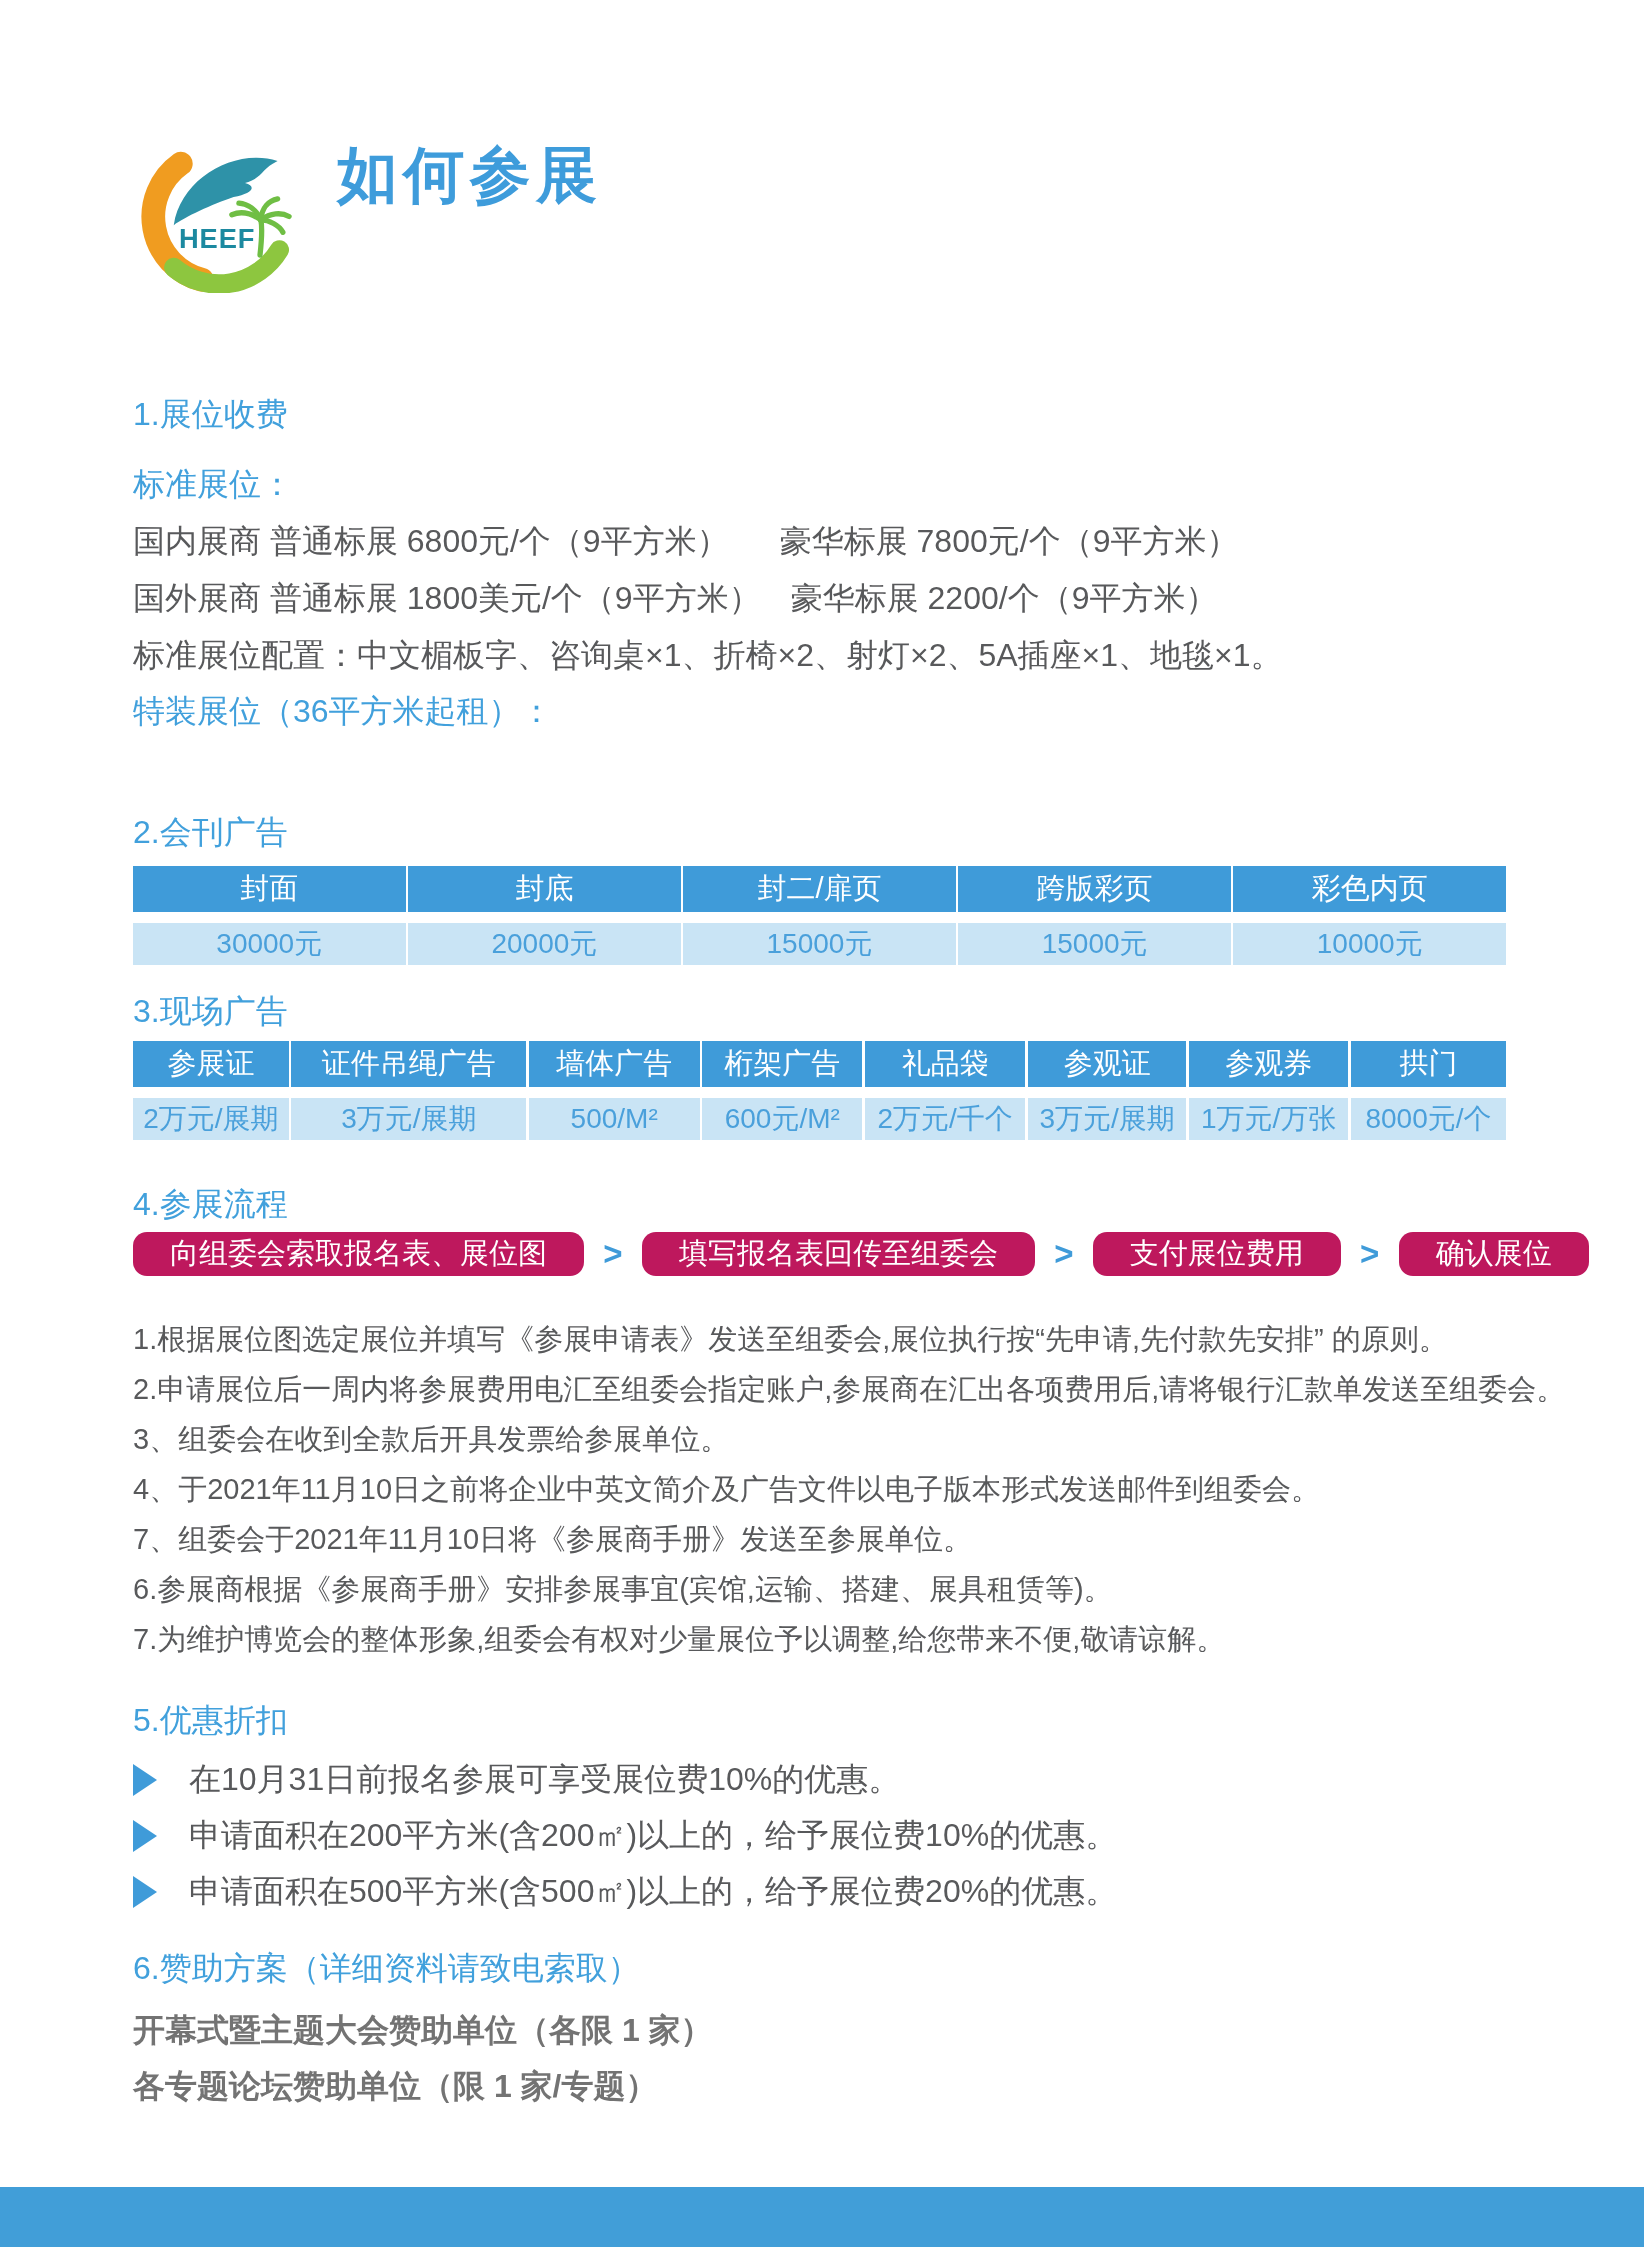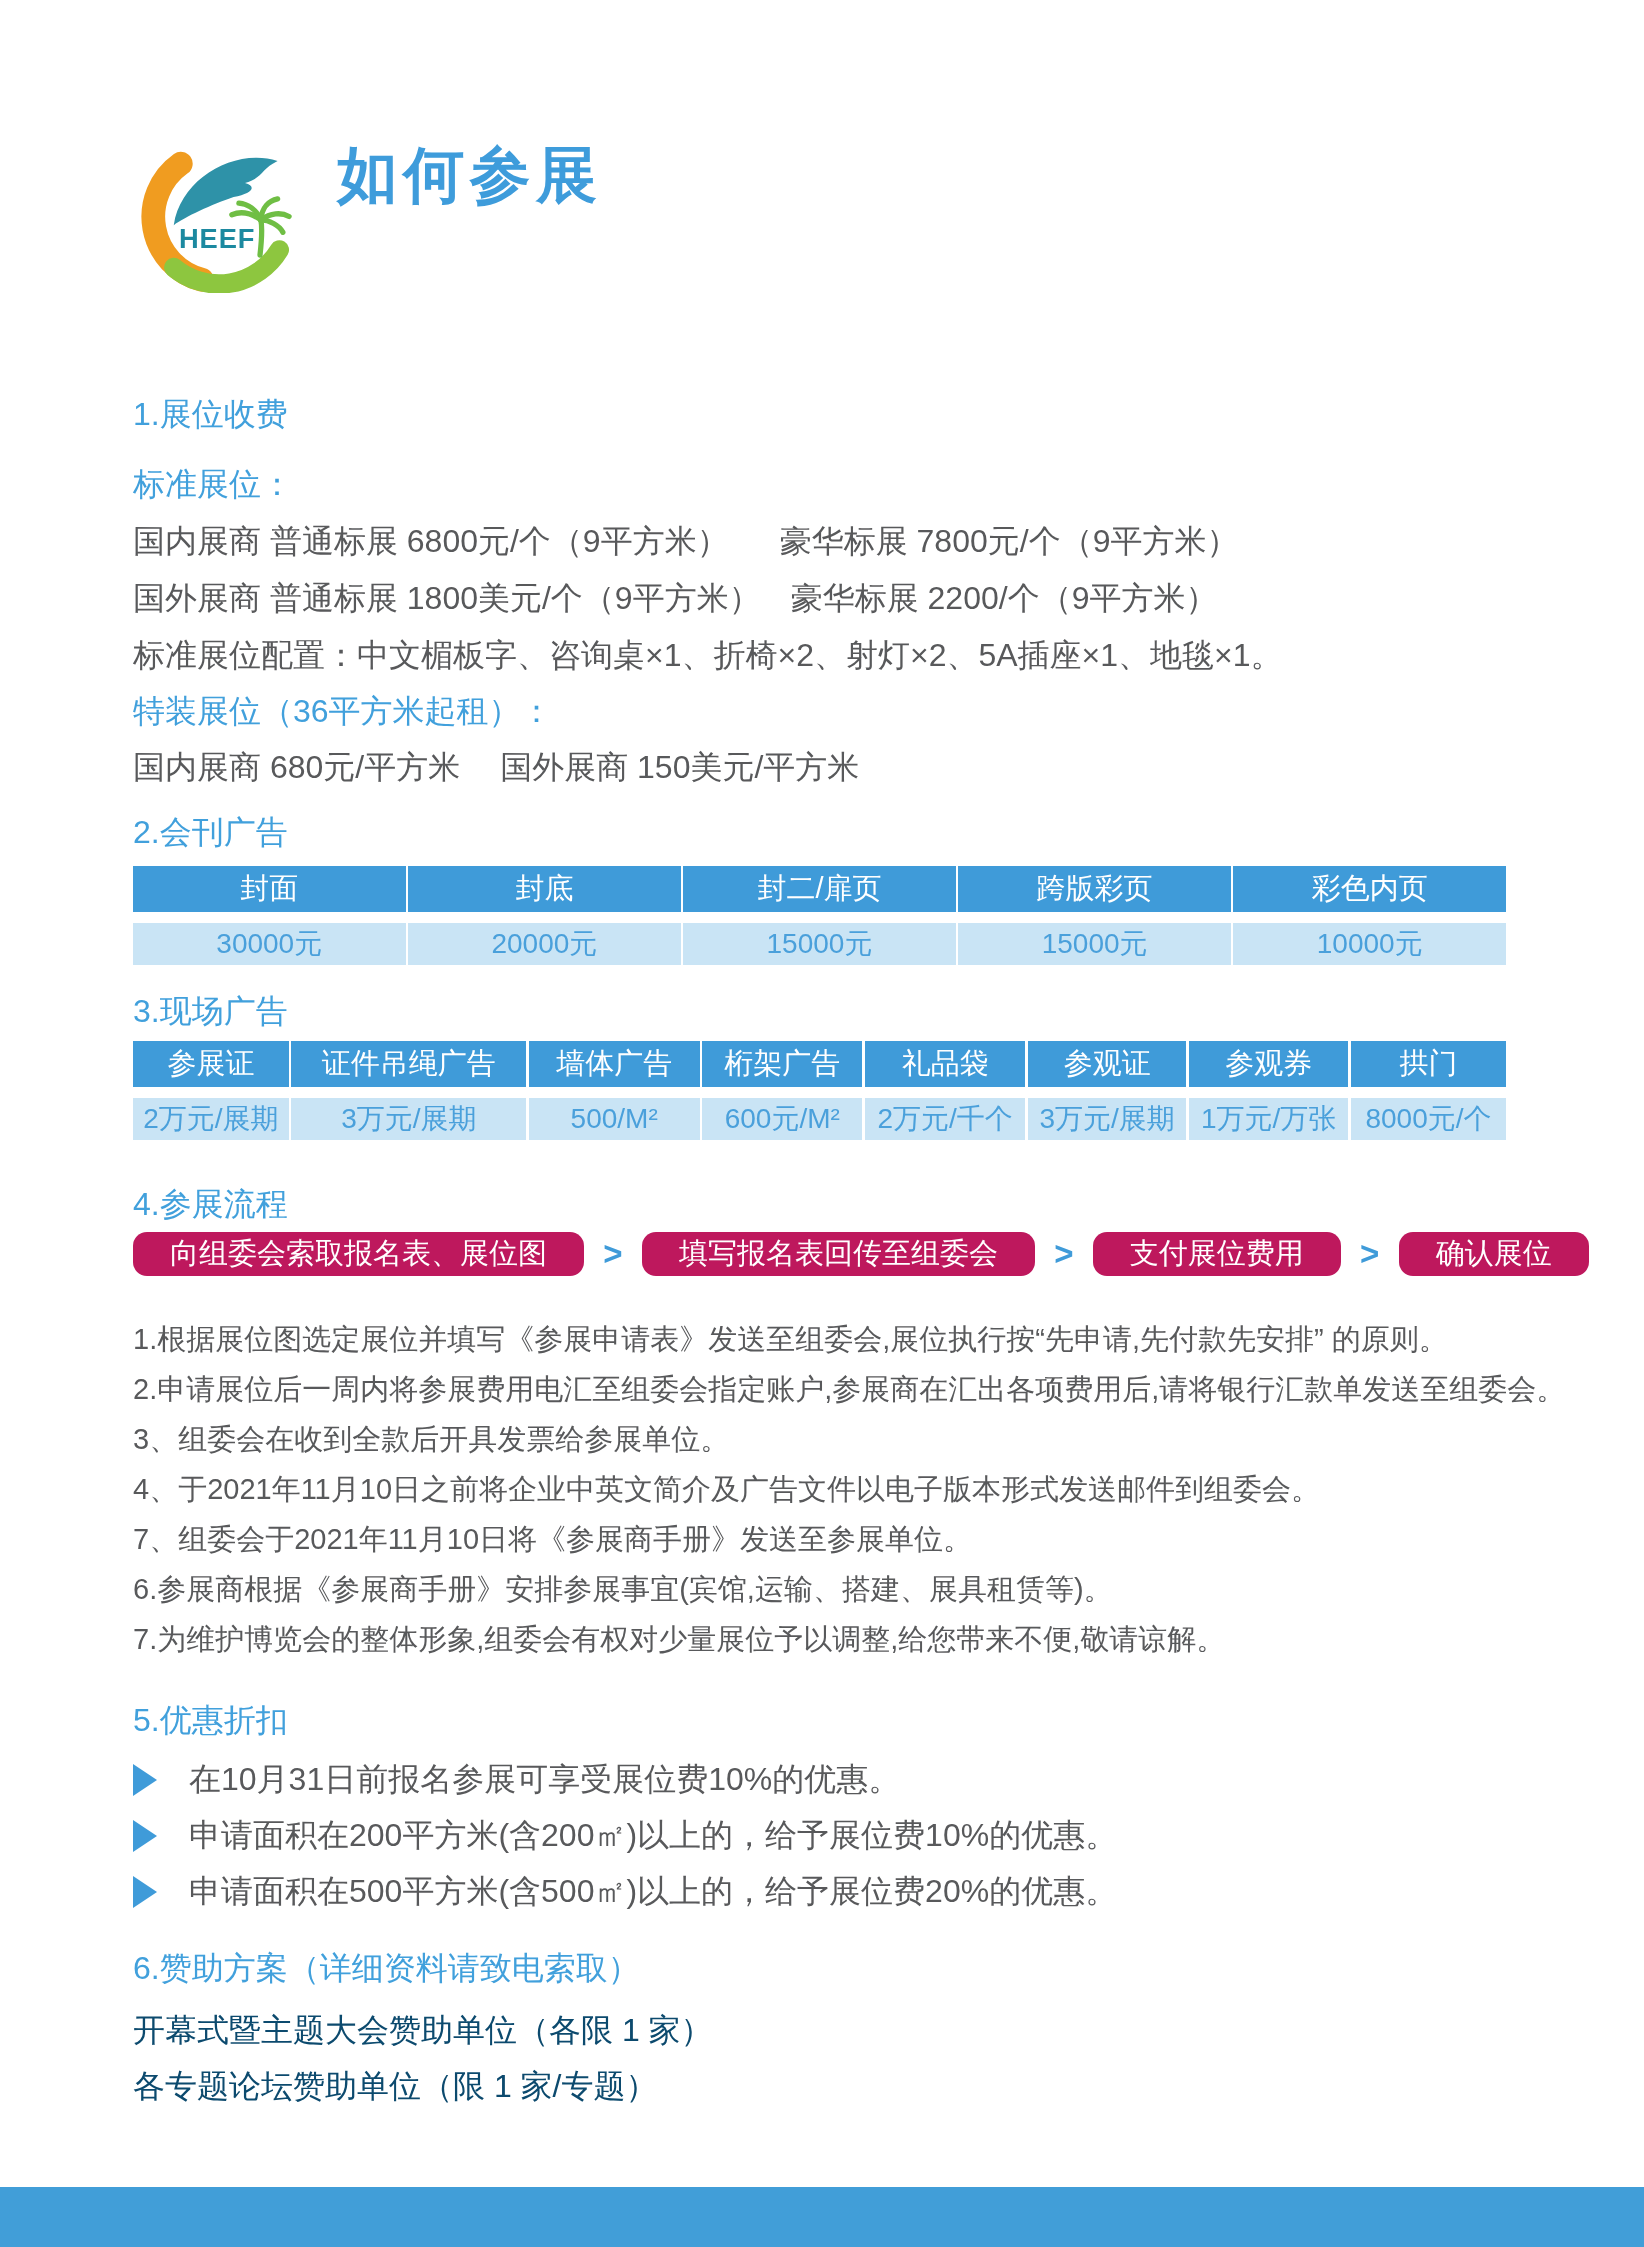--- a/index.html
+++ b/index.html
@@ -36,21 +36,21 @@
   .notes{position:absolute;left:133px;top:1315px;}
   .note-line{height:50px;display:flex;align-items:center;font-size:29px;color:#58595B;white-space:nowrap;}
   
   .bullets{position:absolute;left:133px;top:1752px;}
   .bullet-row{height:56px;display:flex;align-items:center;}
   .bullet-tri{width:0;height:0;border-left:24.6px solid #3F9BD9;border-top:16px solid transparent;
               border-bottom:16px solid transparent;margin-right:32px;flex:0 0 auto;}
   .bullet-text{font-size:32px;color:#58595B;white-space:nowrap;text-align:center;}
   
   .sponsor-lines{position:absolute;left:133px;top:2003px;}
-  .sponsor-line{height:56px;display:flex;align-items:center;font-size:32px;color:#0c4a6e;white-space:nowrap;}
+  .sponsor-line{height:56px;display:flex;align-items:center;font-size:32px;color:#737373;white-space:nowrap;font-weight:bold;}
   
   .footer-bar{position:absolute;left:0;bottom:0;width:100%;height:60px;background:#419ED8;}
 </style>
 </head>
 <body>
 
 <div class="page">
 
   <div class="header">
     <div class="logo-wrap">
@@ -82,23 +82,20 @@
   <div class="blue-line" style="top:463px">标准展位：</div>
 
   <div class="body-line" style="top:520px">
     <span>国内展商  普通标展  6800元/个（9平方米）</span><span class="seg-b">豪华标展  7800元/个（9平方米）</span>
   </div>
   <div class="body-line" style="top:577px">
     <span>国外展商  普通标展  1800美元/个（9平方米）</span><span class="seg-b" style="margin-left:30px">豪华标展  2200/个（9平方米）</span>
   </div>
   <div class="body-line" style="top:634px">标准展位配置：中文楣板字、咨询桌×1、折椅×2、射灯×2、5A插座×1、地毯×1。</div>
   <div class="blue-line" style="top:690px">特装展位（36平方米起租）：</div>
-  <div class="body-line" style="top:746px">
-    <span>国内展商  680元/平方米</span><span class="seg-b" style="margin-left:40px">国外展商  150美元/平方米</span>
-  </div>
 
   <div class="sec-heading" style="top:811px">2.会刊广告</div>
   <div class="tbl tbl5" style="top:866px">
     <div class="tbl-head">
       <div class="th">封面</div>
       <div class="th">封底</div>
       <div class="th">封二/扉页</div>
       <div class="th">跨版彩页</div>
       <div class="th">彩色内页</div>
     </div>

